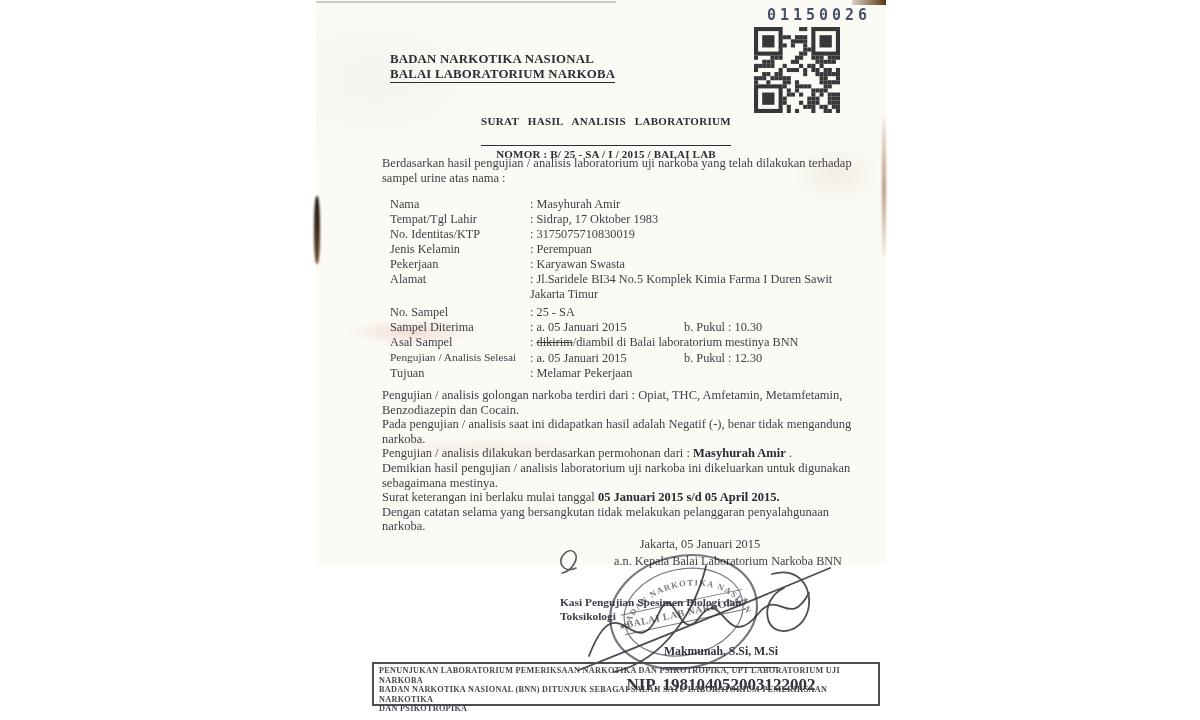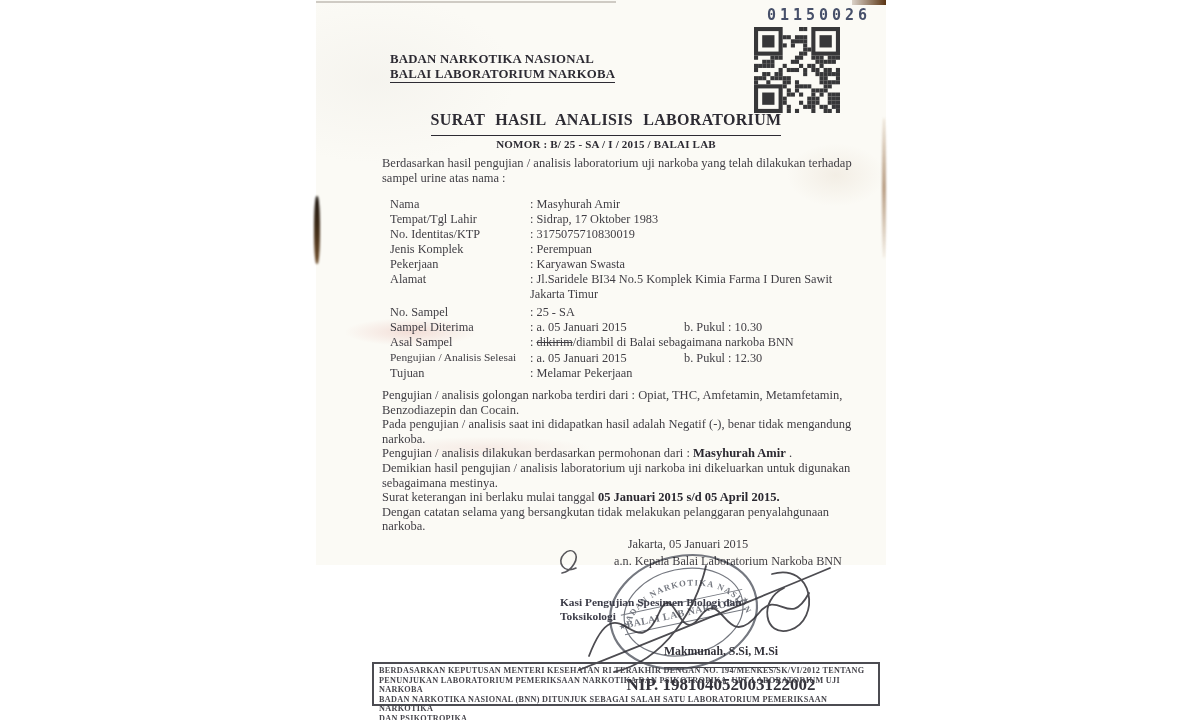--- a/index.html
+++ b/index.html
@@ -31,41 +31,41 @@
     font-family:"DejaVu Sans Mono", monospace;font-size:15px;font-weight:bold;
     letter-spacing:4px;color:#47506a;}
   .qr{position:absolute;left:438px;top:27px;width:86px;height:86px;}
   .qr svg{width:100%;height:100%;opacity:.88;}
 
   .agency{position:absolute;left:74px;top:52px;font-size:12.8px;font-weight:bold;
     color:#2d2b33;letter-spacing:.2px;line-height:15px;}
   .agency .u{border-bottom:1.4px solid #2d2b33;padding-bottom:.5px;margin-top:36px;}
 
   .titleblock{position:absolute;left:10px;right:0;top:111px;text-align:center;color:#2d2b33;}
-  .doc-title{display:inline-block;font-size:16px;font-weight:bold;word-spacing:6px;
-    border-bottom:1.5px solid #2d2b33;padding-bottom:6px;letter-spacing:.3px;}
+  .doc-title{display:inline-block;font-size:11px;font-weight:bold;word-spacing:6px;
+    border-bottom:1.5px solid #2d2b33;padding-bottom:18px;letter-spacing:.3px;}
   .doc-number{font-size:11px;font-weight:bold;margin-top:2px;letter-spacing:.2px;}
 
   .intro{position:absolute;left:66px;top:156px;width:478px;font-size:12.5px;line-height:15px;}
 
   .row{position:absolute;left:74px;height:15px;font-size:12.3px;white-space:nowrap;}
   .row .lbl{position:absolute;left:0;}
   .row .lbl.tight{font-size:11.4px;}
   .row .val{position:absolute;left:140px;}
   .row .val::before{content:": ";}
   .row .val.noc::before{content:"";}
   .row .b{position:absolute;left:294px;}
   .strike{text-decoration:line-through;}
 
   .bodytext{position:absolute;left:66px;top:388px;width:484px;font-size:12.5px;line-height:14.6px;}
   .bodytext p{margin:0;}
   .bold{font-weight:bold;color:#2a2830;}
 
   .sig{position:absolute;left:0;top:0;width:100%;height:100%;}
-  .place-date{position:absolute;left:232px;top:537px;width:280px;text-align:center;font-size:12.4px;}
+  .place-date{position:absolute;left:244px;top:537px;width:280px;text-align:center;font-size:12.4px;}
   .on-behalf{position:absolute;left:252px;top:554px;width:320px;text-align:center;font-size:12.2px;}
   .role{position:absolute;left:244px;top:595px;width:280px;
     font-size:11.4px;font-weight:bold;color:#3d3d49;line-height:14px;z-index:3;}
   .stamp{position:absolute;left:282px;top:548px;width:172px;height:132px;z-index:2;
     transform:rotate(-12deg);opacity:.82;mix-blend-mode:multiply;}
   .scribble{position:absolute;left:258px;top:558px;width:262px;height:118px;z-index:4;}
   .flourish{position:absolute;left:238px;top:546px;width:30px;height:30px;z-index:4;}
   .signer{position:absolute;left:300px;top:641px;width:210px;text-align:center;z-index:5;}
   .signer .nm{display:inline-block;font-size:11.8px;font-weight:bold;color:#33323a;
     border-bottom:1.6px solid #3a3a40;padding-bottom:8px;}
@@ -262,21 +262,21 @@
       </div>
       <div class="row" style="top:212px">
         <span class="lbl">Tempat/Tgl Lahir</span>
         <span class="val">Sidrap, 17 Oktober 1983</span>
       </div>
       <div class="row" style="top:227px">
         <span class="lbl">No. Identitas/KTP</span>
         <span class="val">3175075710830019</span>
       </div>
       <div class="row" style="top:242px">
-        <span class="lbl">Jenis Komplek</span>
+        <span class="lbl">Jenis Kelamin</span>
         <span class="val">Perempuan</span>
       </div>
       <div class="row" style="top:257px">
         <span class="lbl">Pekerjaan</span>
         <span class="val">Karyawan Swasta</span>
       </div>
       <div class="row" style="top:272px">
         <span class="lbl">Alamat</span>
         <span class="val">Jl.Saridele BI34 No.5 Komplek Kimia Farma I Duren Sawit</span>
       </div>
@@ -288,21 +288,21 @@
         <span class="lbl">No. Sampel</span>
         <span class="val">25 - SA</span>
       </div>
       <div class="row" style="top:320px">
         <span class="lbl">Sampel Diterima</span>
         <span class="val">a. 05 Januari 2015</span>
         <span class="b">b. Pukul : 10.30</span>
       </div>
       <div class="row" style="top:335px">
         <span class="lbl">Asal Sampel</span>
-        <span class="val"><span class="strike">dikirim</span><span>/diambil di Balai sebagaimana narkoba BNN</span></span>
+        <span class="val"><span class="strike">dikirim</span><span>/diambil di Balai laboratorium mestinya BNN</span></span>
       </div>
       <div class="row" style="top:351px">
         <span class="lbl tight">Pengujian / Analisis Selesai</span>
         <span class="val">a. 05 Januari 2015</span>
         <span class="b">b. Pukul : 12.30</span>
       </div>
       <div class="row" style="top:366px">
         <span class="lbl">Tujuan</span>
         <span class="val">Melamar Pekerjaan</span>
       </div>
@@ -353,21 +353,20 @@
           <path d="M 22 22 C 10 28 2 16 10 8 C 18 0 26 8 20 18 C 17 23 14 26 8 27" fill="none" stroke="#2e2d33" stroke-width="1.6" stroke-linecap="round" opacity=".8"></path>
         </svg>
 
         <div class="signer">
           <span class="nm">Makmunah, S.Si, M.Si</span>
           <div class="nip">NIP. 198104052003122002</div>
         </div>
       </div>
 
       <div class="footer">
-        <div>BERDASARKAN KEPUTUSAN MENTERI KESEHATAN RI TERAKHIR DENGAN NO. 194/MENKES/SK/VI/2012 TENTANG</div>
         <div>PENUNJUKAN LABORATORIUM PEMERIKSAAN NARKOTIKA DAN PSIKOTROPIKA, UPT LABORATORIUM UJI NARKOBA</div>
         <div>BADAN NARKOTIKA NASIONAL (BNN) DITUNJUK SEBAGAI SALAH SATU LABORATORIUM PEMERIKSAAN NARKOTIKA</div>
         <div>DAN PSIKOTROPIKA</div>
       </div>
 
     </div>
   </div>
 </div>
 
 </body></html>

